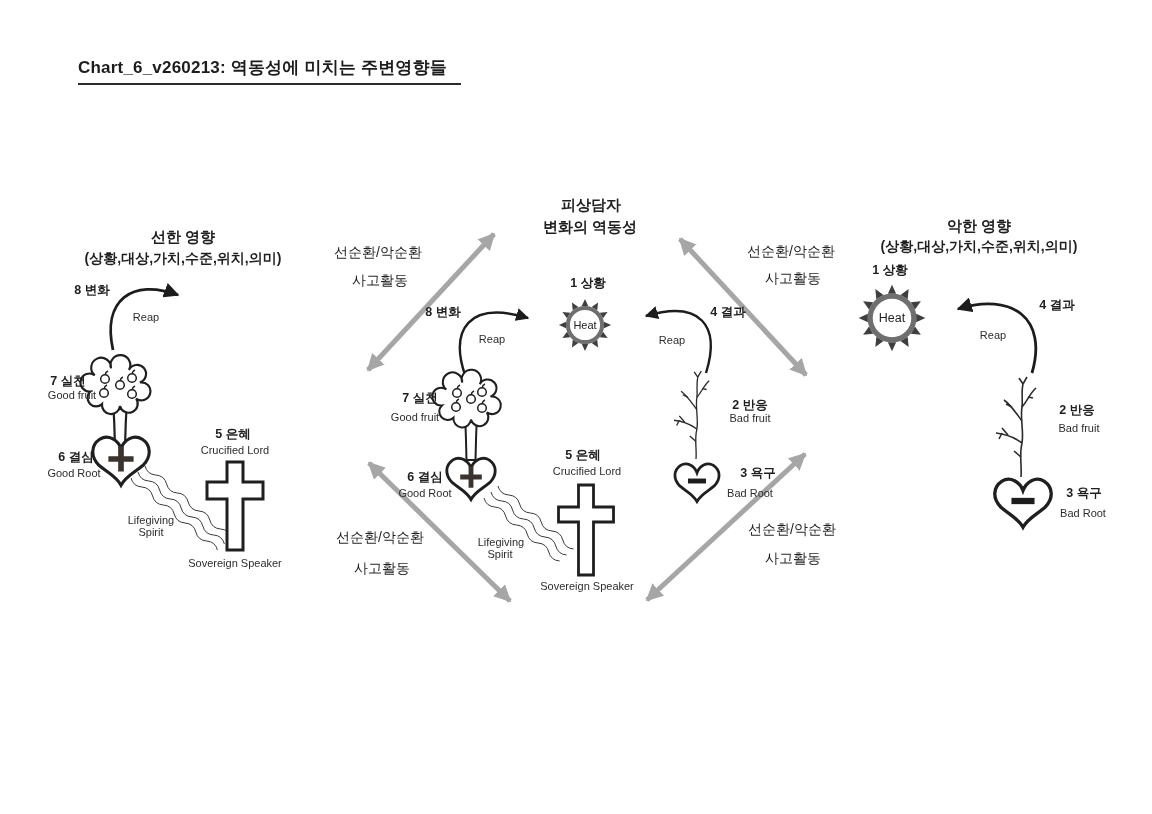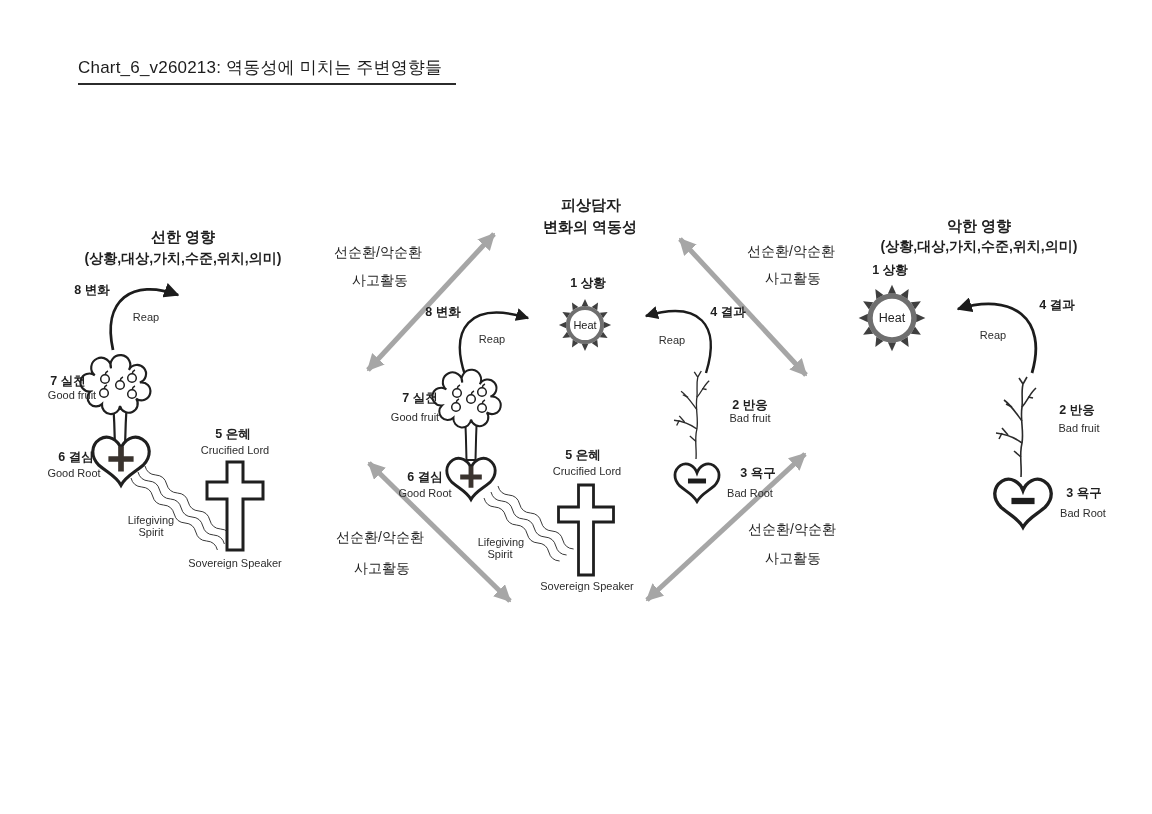--- a/index.html
+++ b/index.html
@@ -1,17 +1,17 @@
 <!DOCTYPE html>
 <html><head>
 <meta charset="utf-8">
 <style>
   html,body{margin:0;padding:0;background:#ffffff;}
   .page{position:relative;width:1152px;height:814px;background:#fff;font-family:"Liberation Sans",sans-serif;overflow:hidden;}
-  .header{position:absolute;left:78px;top:56px;font-size:17px;font-weight:400;color:#1c1c1c;
+  .header{position:absolute;left:78px;top:56px;font-size:17px;font-weight:700;color:#1c1c1c;
           border-bottom:2px solid #2b2b2b;padding:0 14px 4px 0;letter-spacing:.2px;white-space:nowrap;}
   svg.diagram{position:absolute;left:0;top:0;}
   text{fill:#1f1f1f;}
   .kt{font-size:15px;font-weight:700;}
   .ks{font-size:14px;font-weight:700;}
   .kl{font-size:12.5px;font-weight:600;}
   .en{font-size:11px;fill:#2d2d2d;font-weight:400;}
   .cy{font-size:14px;font-weight:400;}
   .heat{font-size:11px;fill:#222;}
   .heat2{font-size:12.5px;fill:#222;}

